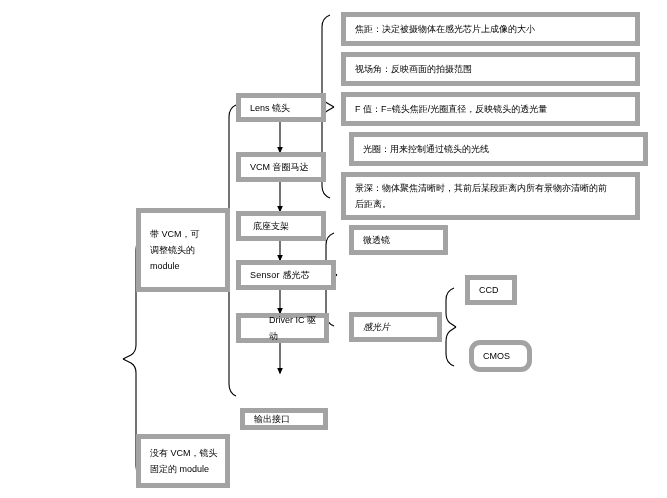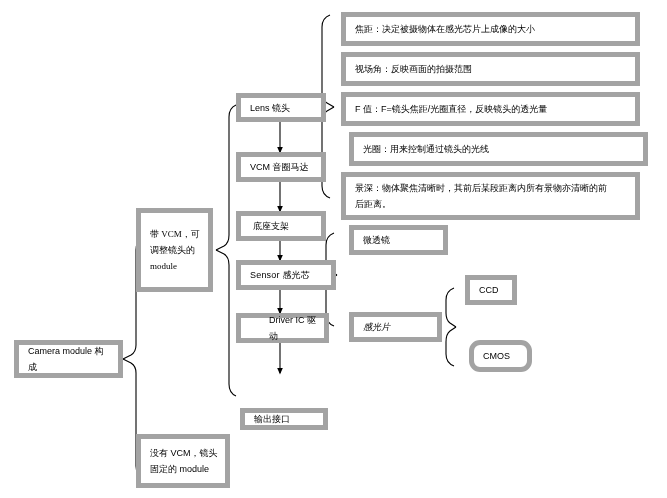--- a/index.html
+++ b/index.html
@@ -72,25 +72,22 @@
     <path d="M334,107 L327,103 Q322,100 322,93 L322,27 Q322,18 330,15" fill="none" stroke="#000000" stroke-width="1.1"></path>
     <path d="M334,107 L327,111 Q322,114 322,122 L322,186 Q322,195 330,198" fill="none" stroke="#000000" stroke-width="1.1"></path>
 
     <path d="M337,275 L330,271 Q326,268 326,261 L326,245 Q326,236 334,233" fill="none" stroke="#000000" stroke-width="1.1"></path>
     <path d="M337,275 L330,279 Q326,282 326,290 L326,314 Q326,323 334,326" fill="none" stroke="#000000" stroke-width="1.1"></path>
 
     <path d="M456,327 L450,323 Q446,320 446,313 L446,300 Q446,291 454,288" fill="none" stroke="#000000" stroke-width="1.1"></path>
     <path d="M456,327 L450,331 Q446,334 446,342 L446,354 Q446,363 454,366" fill="none" stroke="#000000" stroke-width="1.1"></path>
   </svg>
 
-  <div class="node-box" style="left:14px; top:340px; width:109px; height:38px;">
-    <span class="node-text">Camera module 构成</span>
-  </div>
 
-  <div class="node-box multi" style="left:136px; top:208px; width:77px; height:84px;font-family:Liberation Serif, serif;">
+  <div class="node-box multi" style="left:136px; top:208px; width:94px; height:84px;">
     <span class="node-text"><span>带 VCM，可</span><br><span>调整镜头的</span><br><span>module</span></span>
   </div>
 
   <div class="node-box multi" style="left:136px; top:434px; width:94px; height:54px;">
     <span class="node-text"><span>没有 VCM，镜头</span><br><span>固定的 module</span></span>
   </div>
 
   <div class="node-box" style="left:236px; top:93px; width:90px; height:29px;">
     <span class="node-text">Lens 镜头</span>
   </div>

